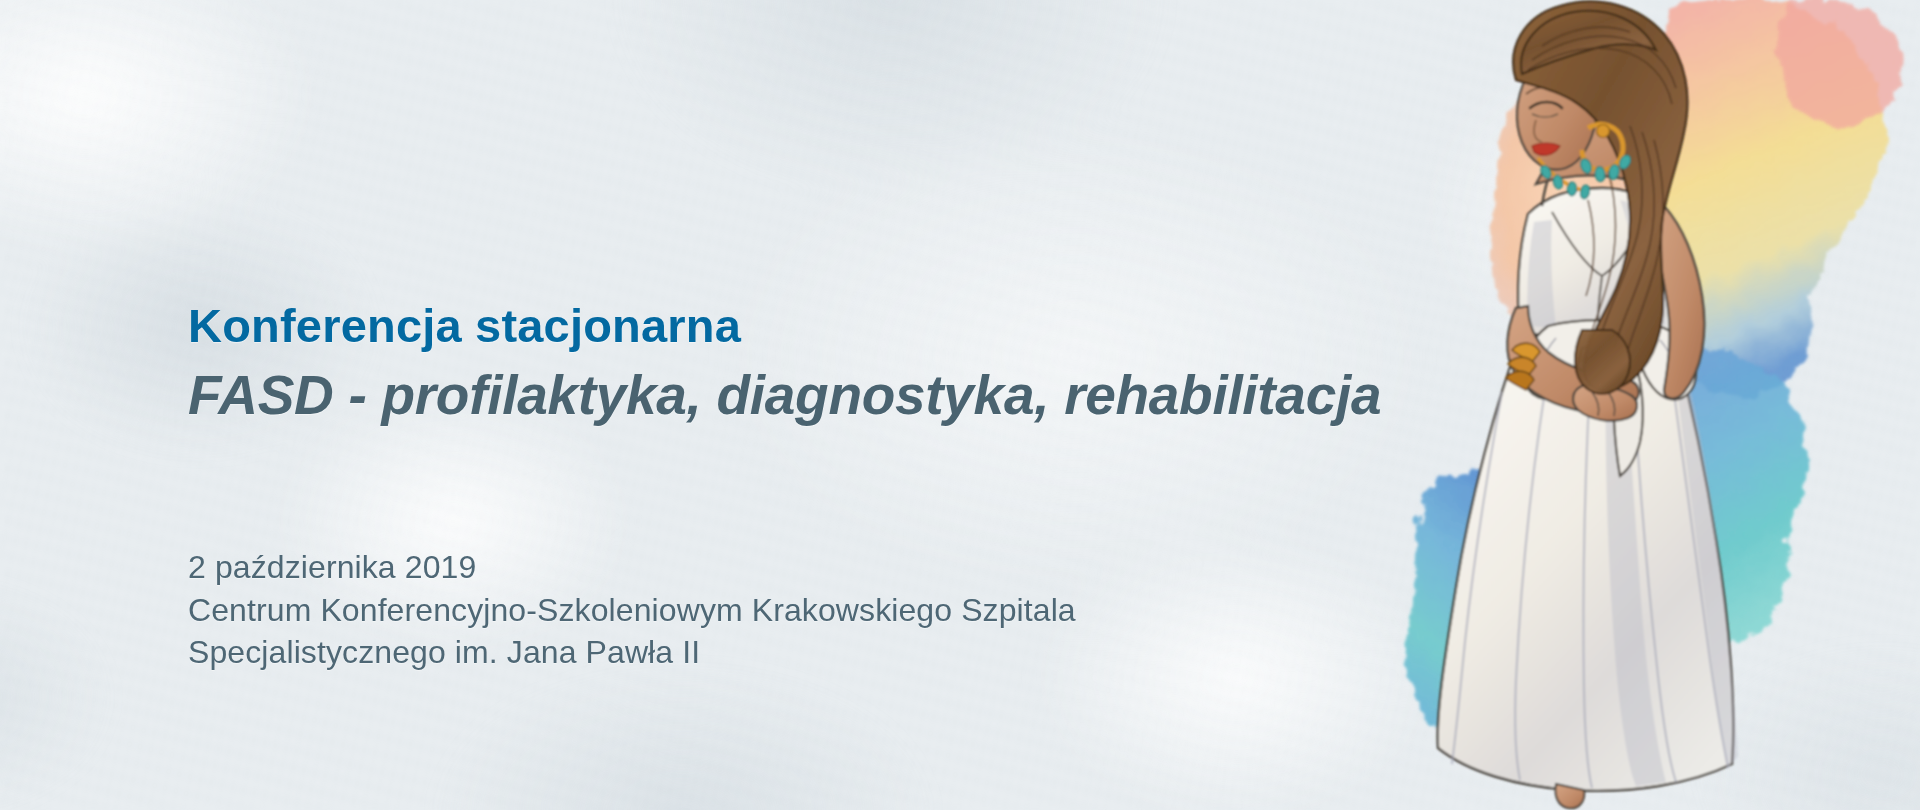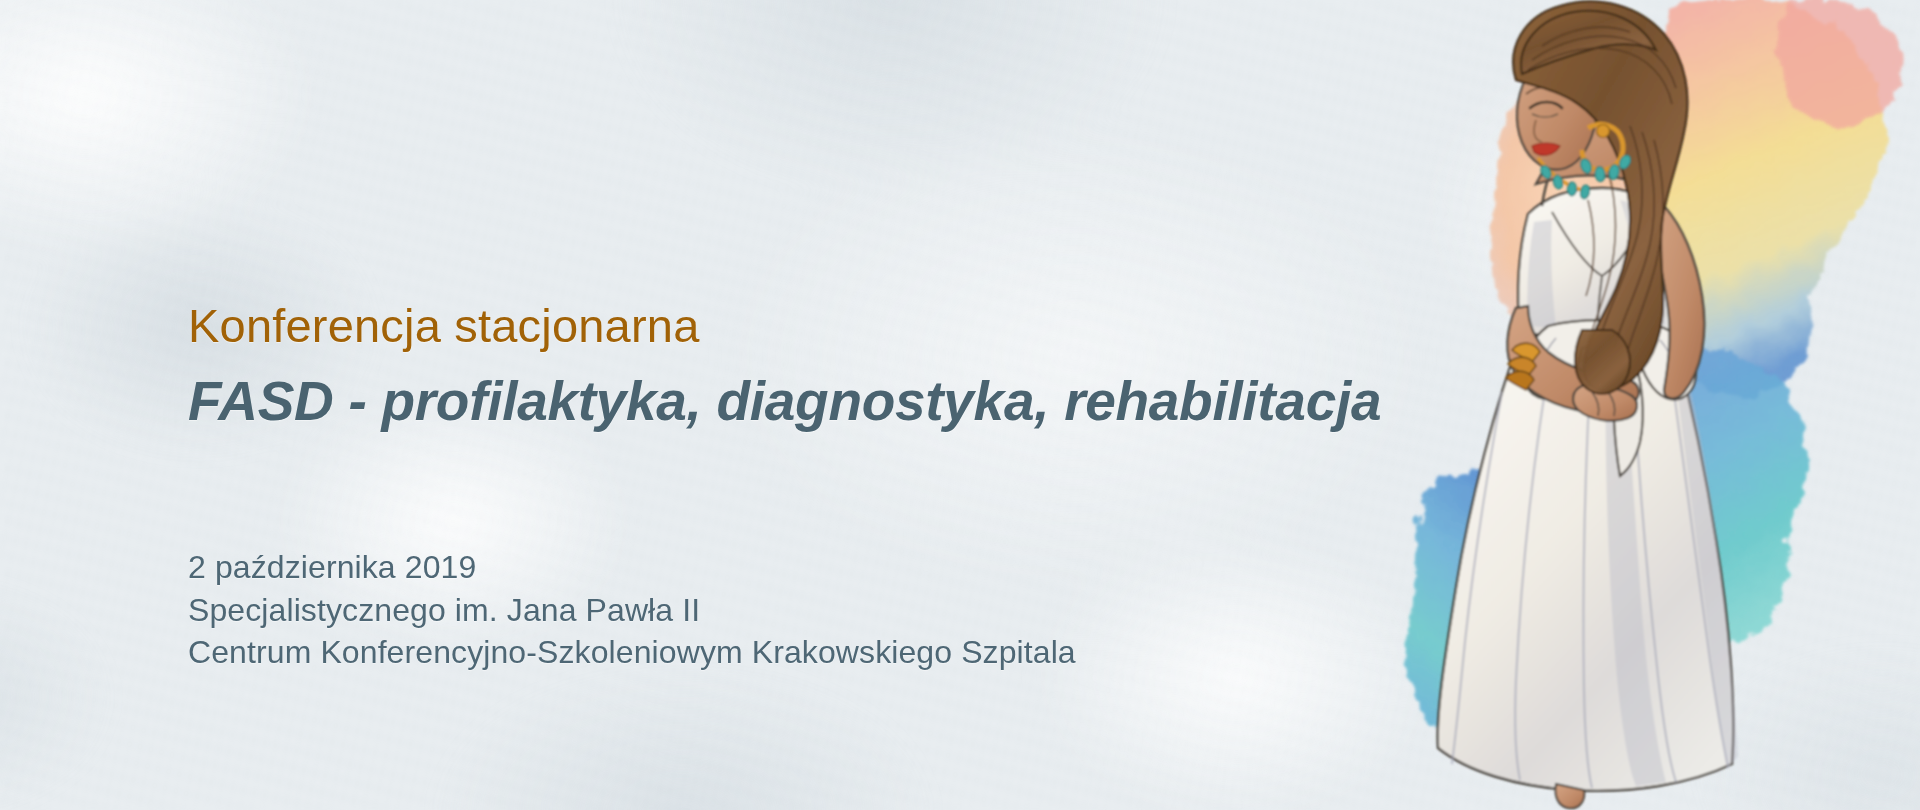--- a/index.html
+++ b/index.html
@@ -52,28 +52,28 @@
   
   .text-block {
     position: absolute;
     left: 188px;
     top: 300px;
     width: 1250px;
   }
   .eyebrow {
     font-size: 47px;
     line-height: 1.12;
-    font-weight: 400;
-    color: #a16207;
+    font-weight: 700;
+    color: #0369a1;
     letter-spacing: 0.2px;
     white-space: nowrap;
     text-shadow: 0 1px 1px rgba(255,255,255,0.55);
   }
   .headline {
-    margin-top: 18px;
+    margin-top: 12px;
     font-size: 55px;
     line-height: 1.1;
     font-weight: 700;
     font-style: italic;
     color: #4a6370;
     letter-spacing: -0.3px;
     white-space: nowrap;
     text-shadow: 0 1px 1px rgba(255,255,255,0.5);
   }
   .details {
@@ -336,17 +336,17 @@
     </svg>
   </div>
 
   <div class="text-block">
     <div class="eyebrow">Konferencja stacjonarna</div>
     <div class="headline">FASD - profilaktyka, diagnostyka, rehabilitacja</div>
   </div>
 
   <div class="details">
     <div class="details-line">2 października 2019</div>
+    <div class="details-line">Centrum Konferencyjno-Szkoleniowym Krakowskiego Szpitala</div>
     <div class="details-line">Specjalistycznego im. Jana Pawła II</div>
-    <div class="details-line">Centrum Konferencyjno-Szkoleniowym Krakowskiego Szpitala</div>
   </div>
 
 </div>
 
 </body></html>

